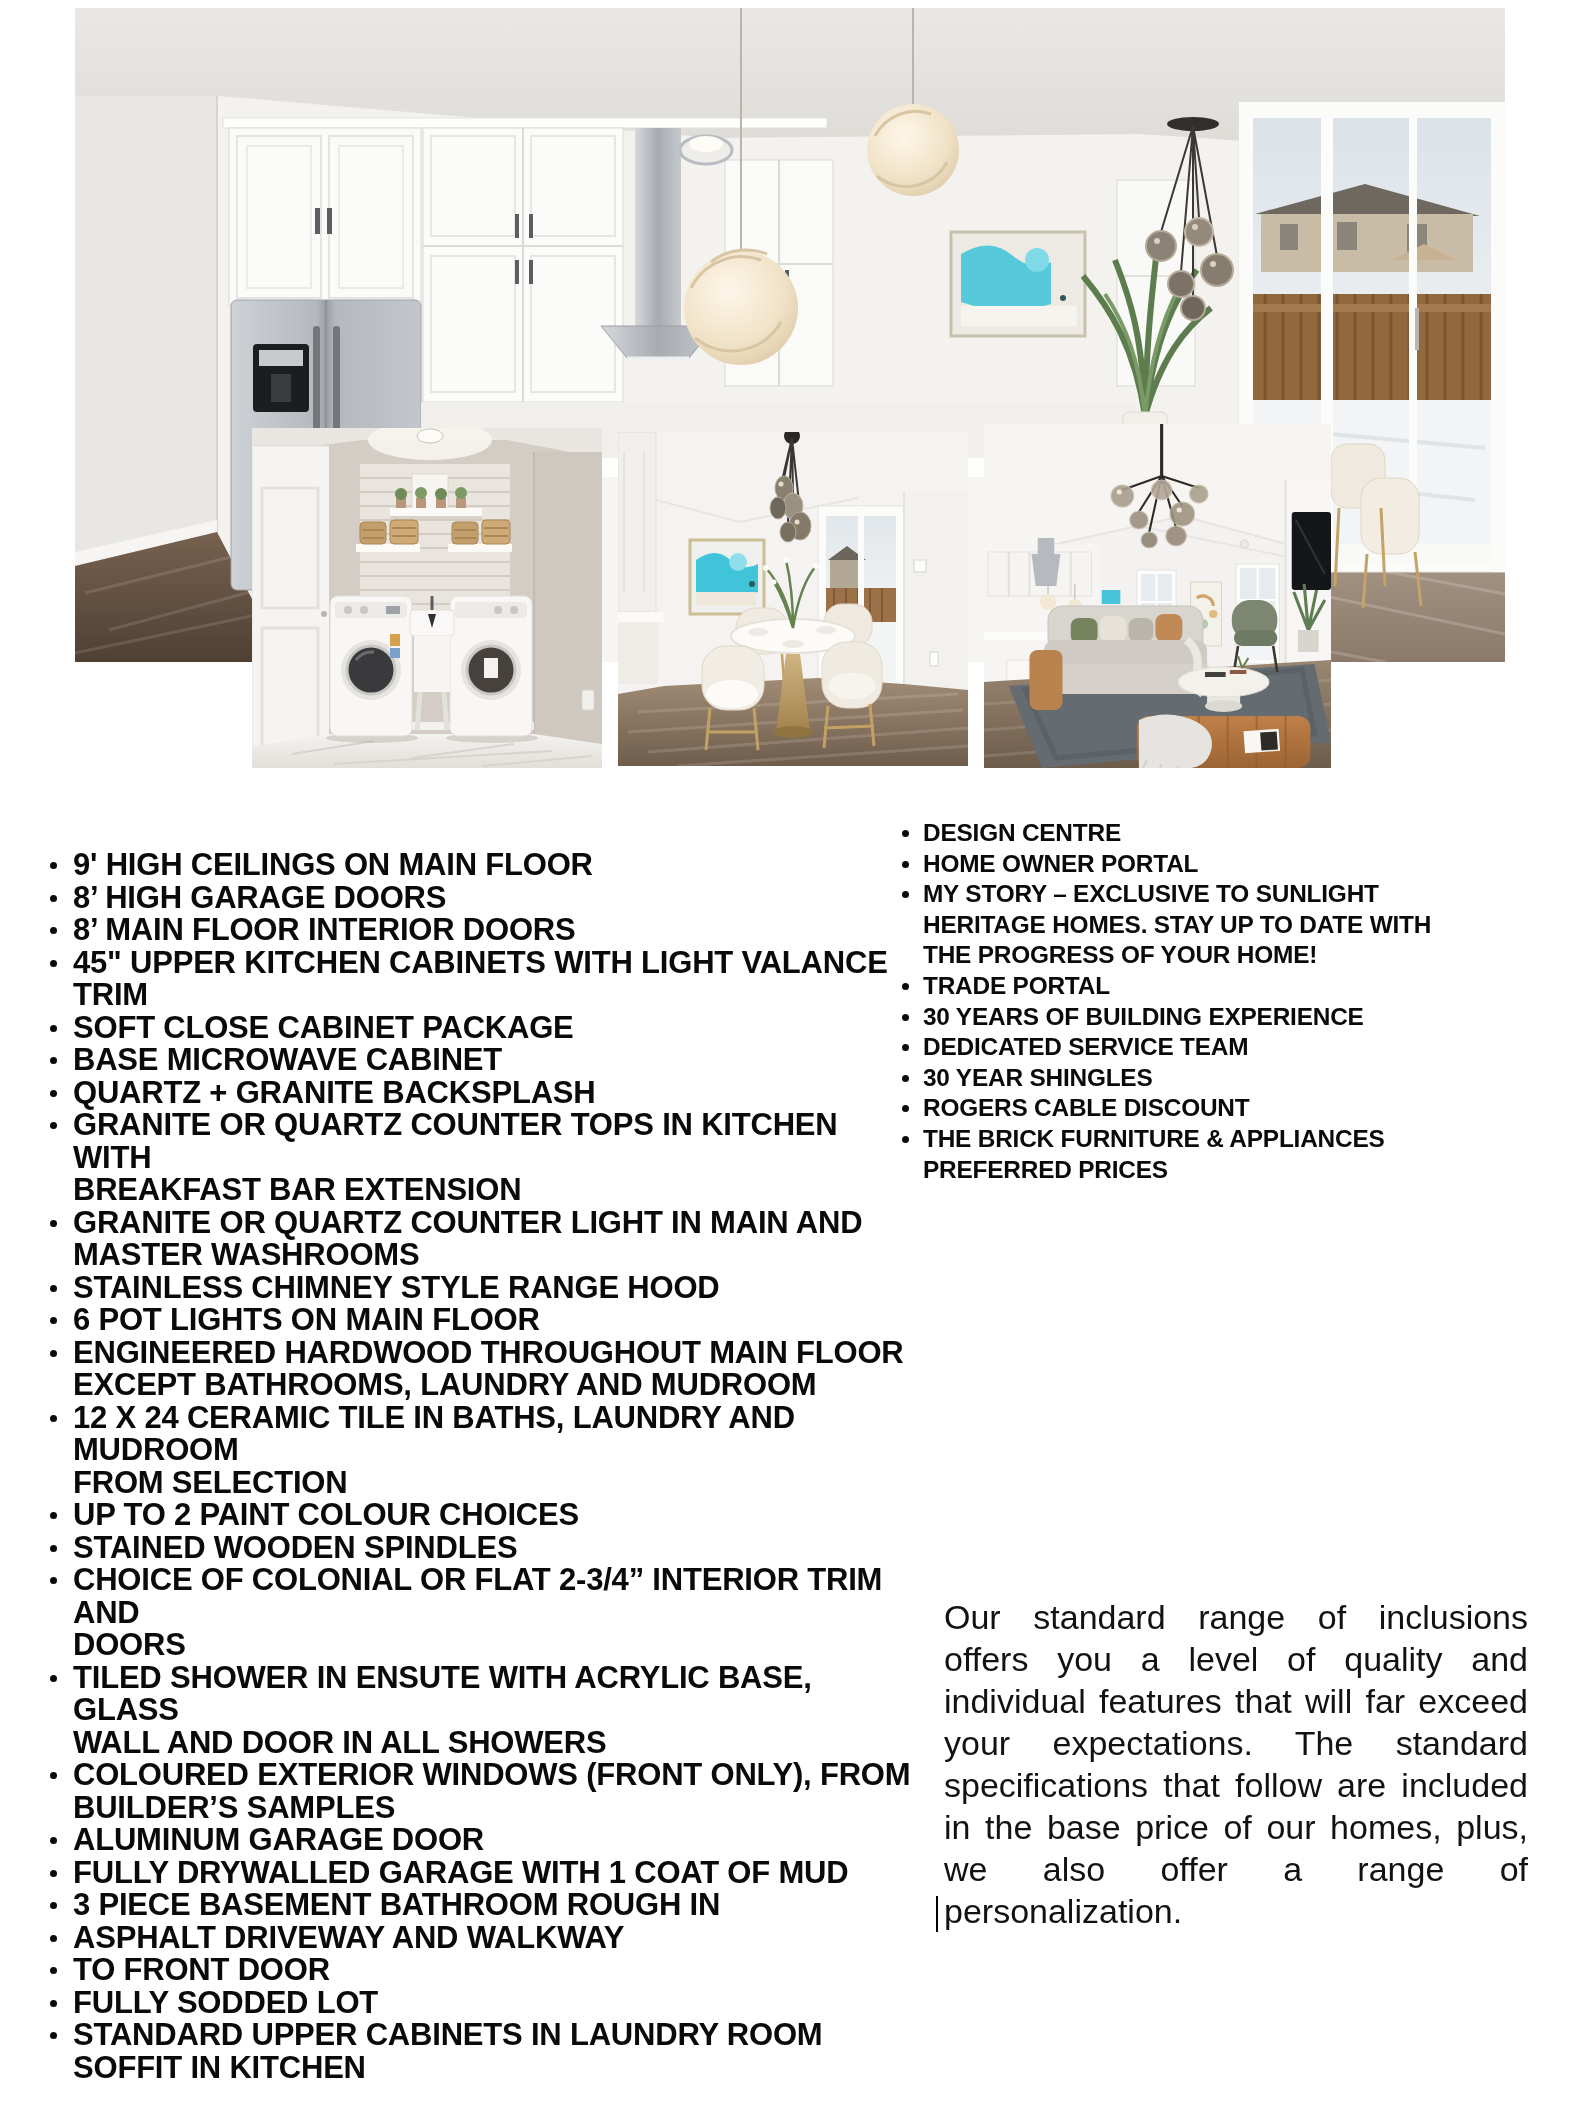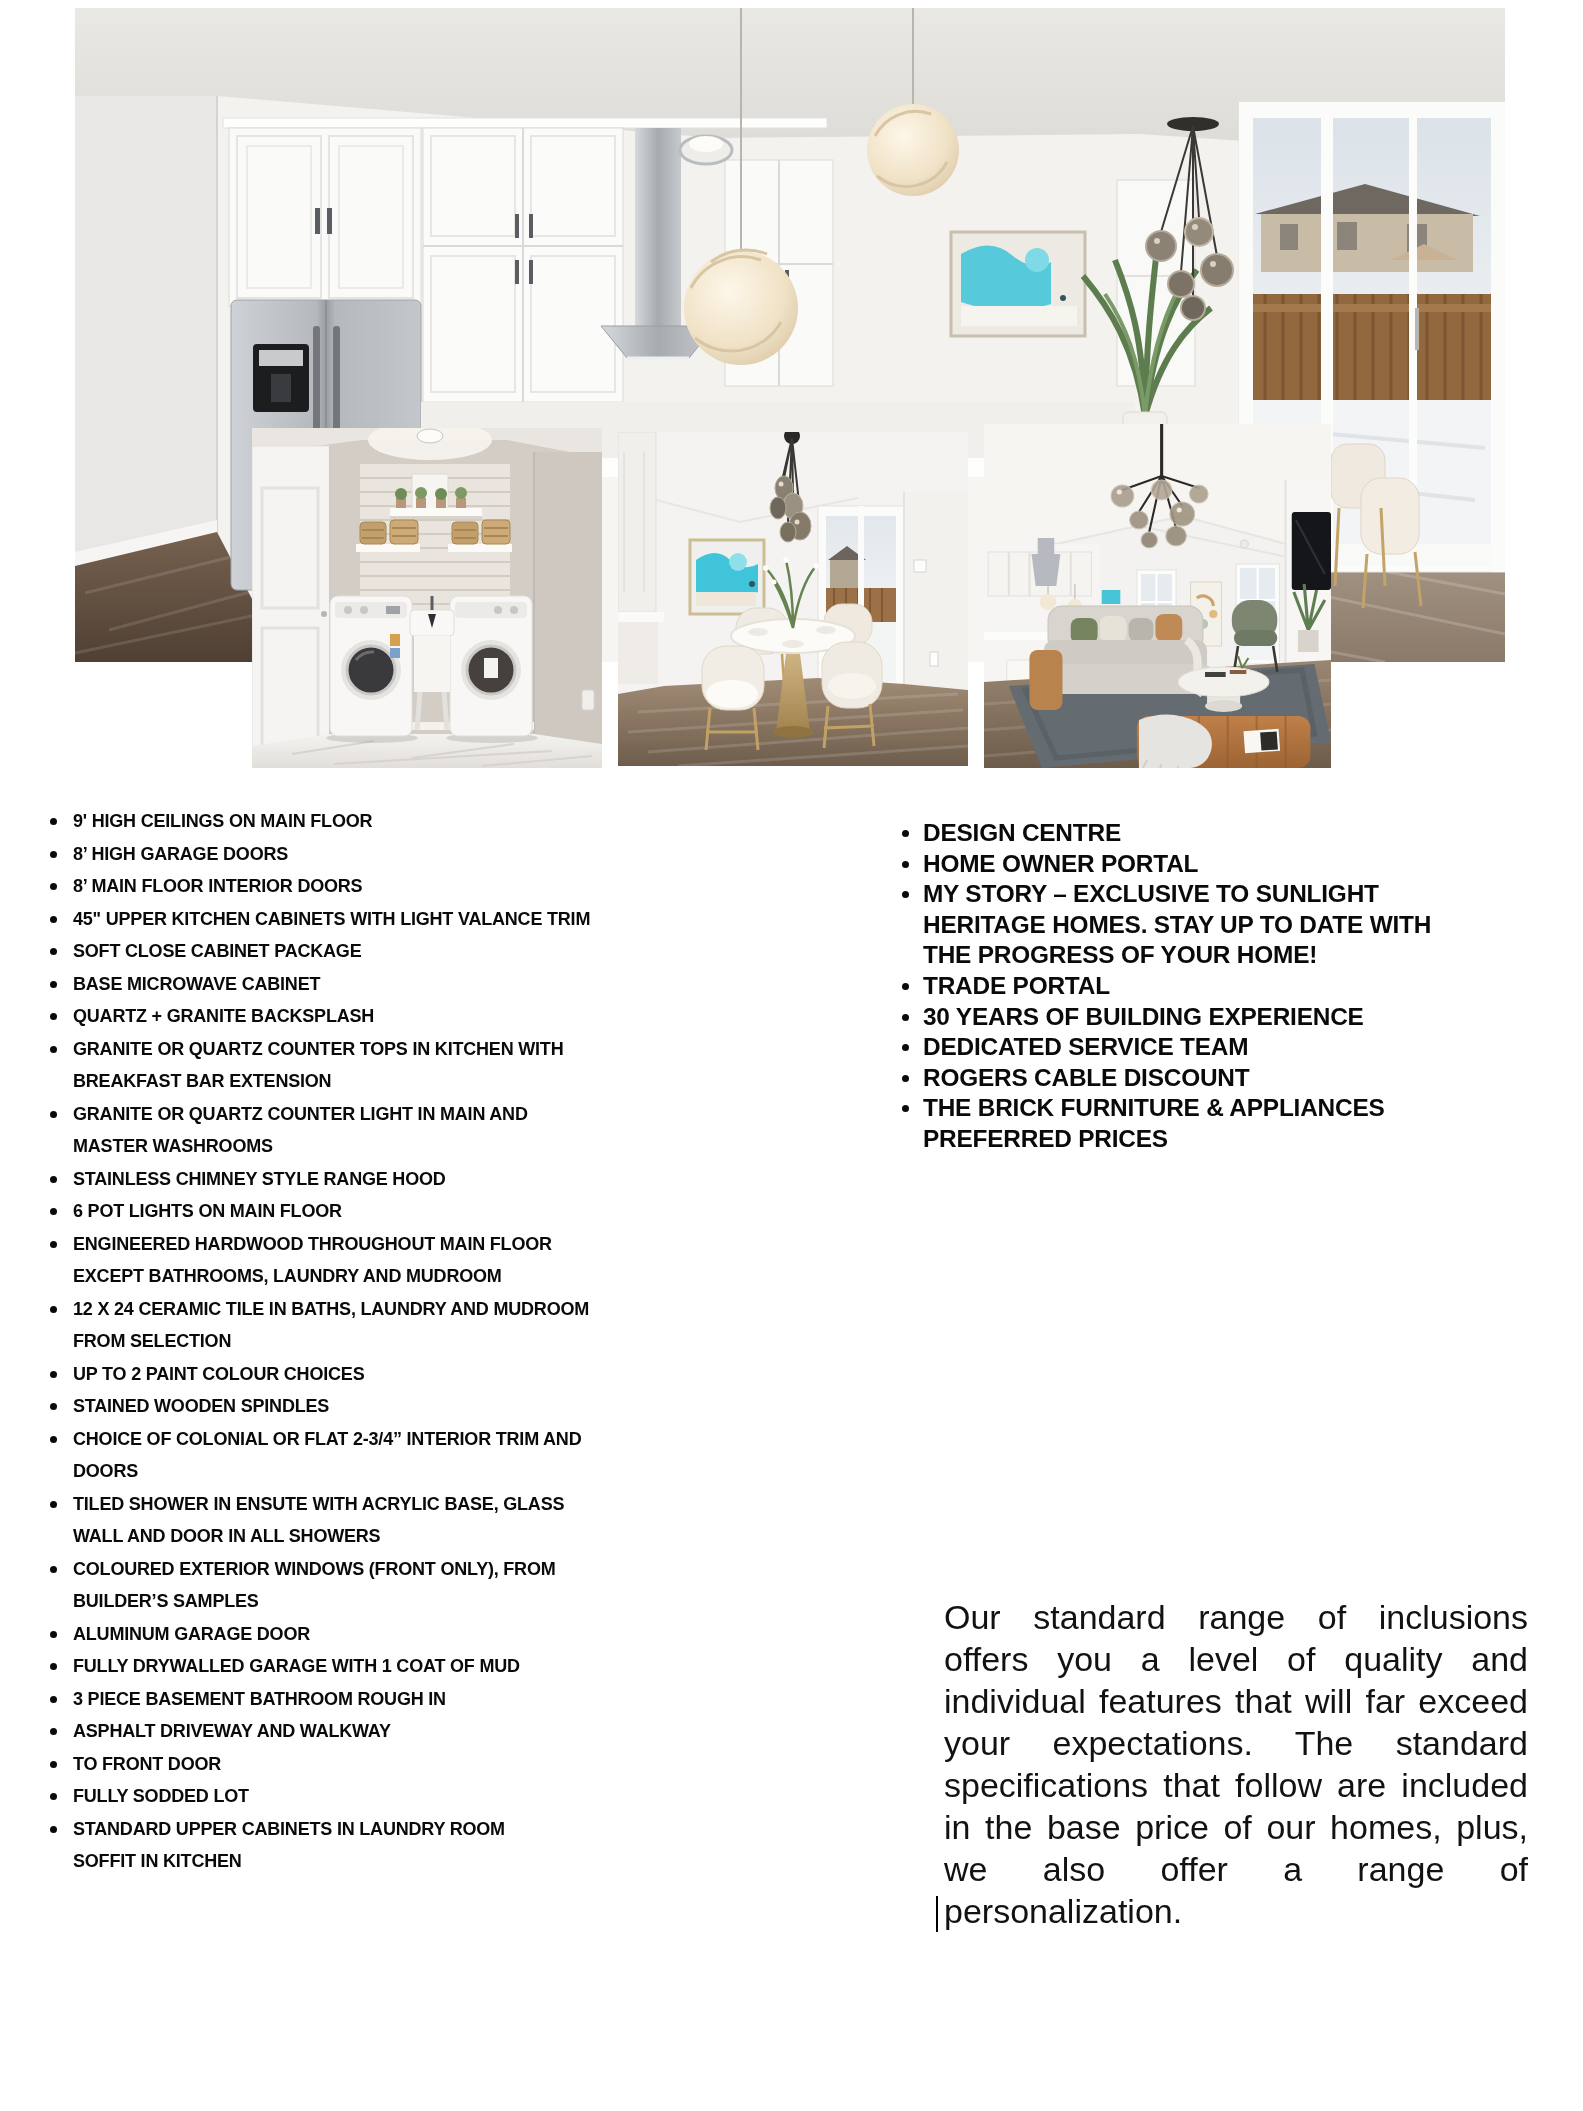--- a/index.html
+++ b/index.html
@@ -14,21 +14,21 @@
   #ph-laundry { left:252px; top:428px; width:350px;  height:340px; }
   #ph-dining  { left:618px; top:432px; width:350px;  height:334px; }
   #ph-living  { left:984px; top:424px; width:347px;  height:344px; }
 
   ul.features { position:absolute; list-style:none; margin:0; padding:0;
     font-weight:700; color:#0a0a0a; letter-spacing:-0.2px; }
   ul.features li { display:flex; align-items:flex-start; }
   ul.features .dot { flex:0 0 auto; width:7px; height:7px; border-radius:50%;
     background:#0a0a0a; }
   ul.features .txt { white-space:pre-line; }
-  #feat-left  { left:50px;  top:805px; width:870px; font-size:18px; line-height:32.5px; }
+  #feat-left  { left:50px;  top:849px; width:870px; font-size:31px; line-height:32.5px; }
   #feat-left .dot  { margin-top:13px; margin-right:16px; }
   #feat-right { left:902px; top:818px; width:625px; font-size:24.4px; line-height:30.6px; }
   #feat-right .dot { margin-top:12px; margin-right:14px; }
 
   .intro { position:absolute; left:944px; top:1596px; width:584px;
     font-size:34px; line-height:42px; color:#121212; }
   .intro .line { text-align:justify; text-align-last:justify; }
   .intro .line:last-child { text-align-last:left; }
   .caret { position:absolute; left:936px; top:1896px; width:2px; height:36px;
     background:#000; }
@@ -620,20 +620,24 @@
     <li>
         <span class="dot"></span>
         <span class="txt">30 YEARS OF BUILDING EXPERIENCE</span>
       </li>
     <li>
         <span class="dot"></span>
         <span class="txt">DEDICATED SERVICE TEAM</span>
       </li>
     <li>
         <span class="dot"></span>
+        <span class="txt">30 YEAR SHINGLES</span>
+      </li>
+    <li>
+        <span class="dot"></span>
         <span class="txt">ROGERS CABLE DISCOUNT</span>
       </li>
     <li>
         <span class="dot"></span>
         <span class="txt">THE BRICK FURNITURE &amp; APPLIANCES
 PREFERRED PRICES</span>
       </li>
   </ul>
 
   <div class="intro">

